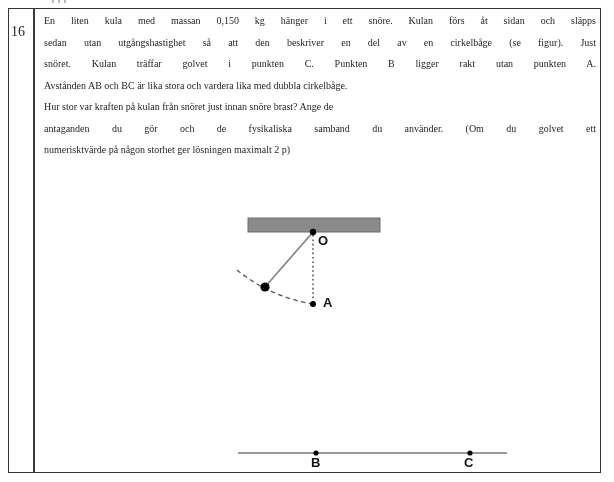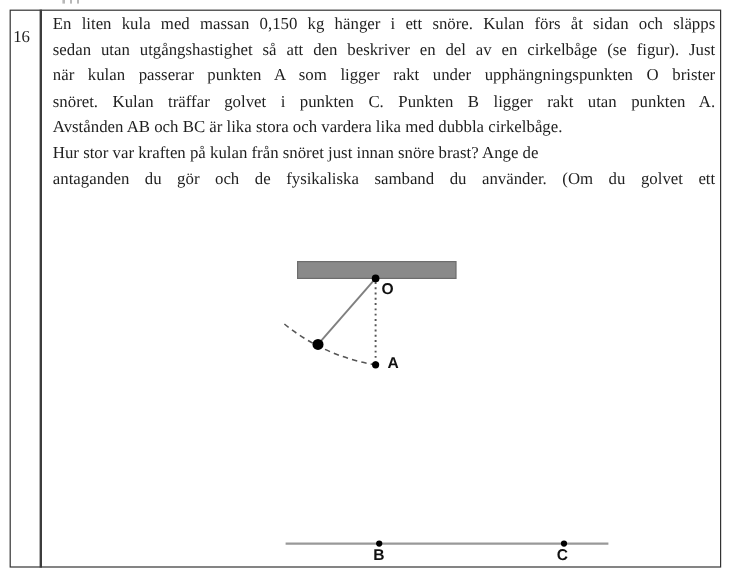--- a/index.html
+++ b/index.html
@@ -18,21 +18,21 @@
   .num-divider{
     position:absolute;left:33px;top:8px;width:1.5px;height:465px;
     background:#3c3c3c;
   }
   .problem-number{
     position:absolute;left:11px;top:21px;width:20px;
     font-size:14px;line-height:21px;text-align:left;
   }
   .problem-text{
     position:absolute;left:44px;top:10px;width:552px;
-    font-size:14px;line-height:21.5px;
+    font-size:10px;line-height:21.5px;
   }
   .problem-text .line{white-space:normal;}
   .problem-text .line.justify{text-align:justify;text-align-last:justify;}
   
   .scan-artifact{
     position:absolute;left:52px;top:0px;width:14px;height:3px;
     background:repeating-linear-gradient(90deg,#9a9a9a 0 2px,transparent 2px 6px);
     opacity:.7;
   }
   
@@ -54,25 +54,25 @@
 
 <div class="problem-box"></div>
 <div class="num-divider"></div>
 <div class="scan-artifact"></div>
 
 <div class="problem-number">16</div>
 
 <div class="problem-text">
   <div class="line justify">En liten kula med massan 0,150 kg hänger i ett snöre. Kulan förs åt sidan  och släpps</div>
   <div class="line justify">sedan utan utgångshastighet så att den beskriver en del av en cirkelbåge (se figur). Just</div>
-  <div class="line justify">när kulan passerar punkten A som ligger rakt under upphängningspunkten O brister</div>
   <div class="line justify">snöret. Kulan träffar golvet i punkten C. Punkten B ligger rakt utan punkten A.</div>
   <div class="line">Avstånden AB och BC är lika stora och vardera lika med dubbla cirkelbåge.</div>
   <div class="line">Hur stor var kraften på kulan från snöret  just innan snöre brast? Ange de</div>
   <div class="line justify">antaganden du gör och de fysikaliska samband du använder. (Om du golvet ett</div>
+  <div class="line">numerisktvärde på någon storhet ger lösningen maximalt 2 p)</div>
 </div>
 
 <div class="pendulum-figure">
   <svg width="170" height="110" viewBox="0 0 170 110">
 
     <rect x="18" y="8" width="132" height="14" fill="#8a8a8a" stroke="#6d6d6d" stroke-width="1"></rect>
 
     <line x1="83" y1="22" x2="35" y2="77" stroke="#808080" stroke-width="1.6"></line>
 
     <line x1="83" y1="25" x2="83" y2="92" stroke="#555" stroke-width="1.6" stroke-dasharray="1.6 2.8"></line>

